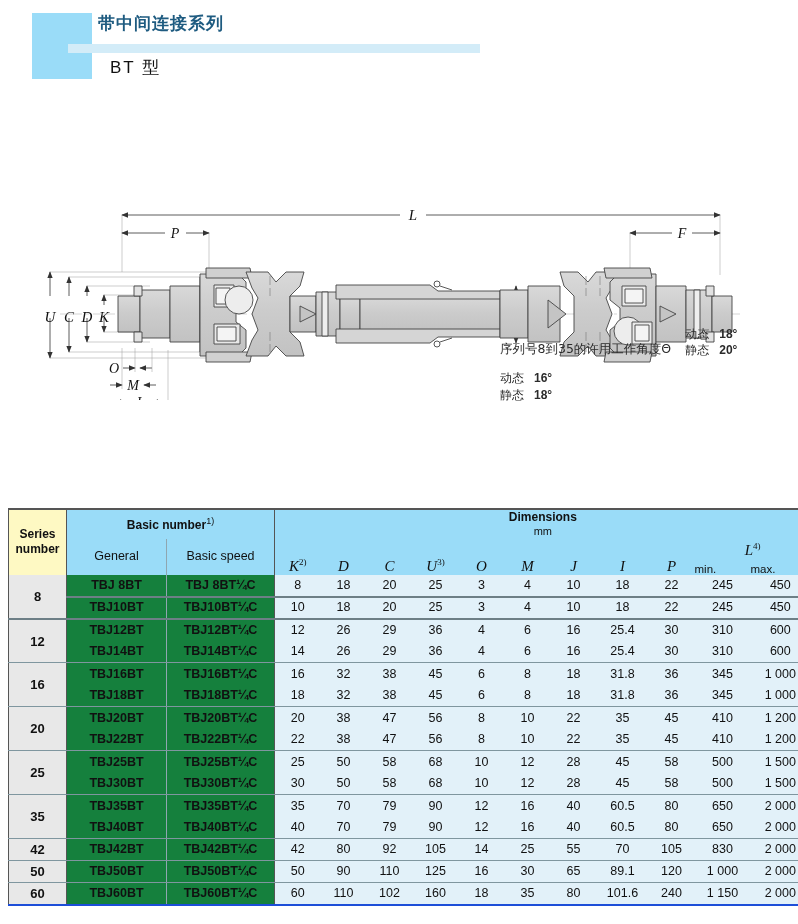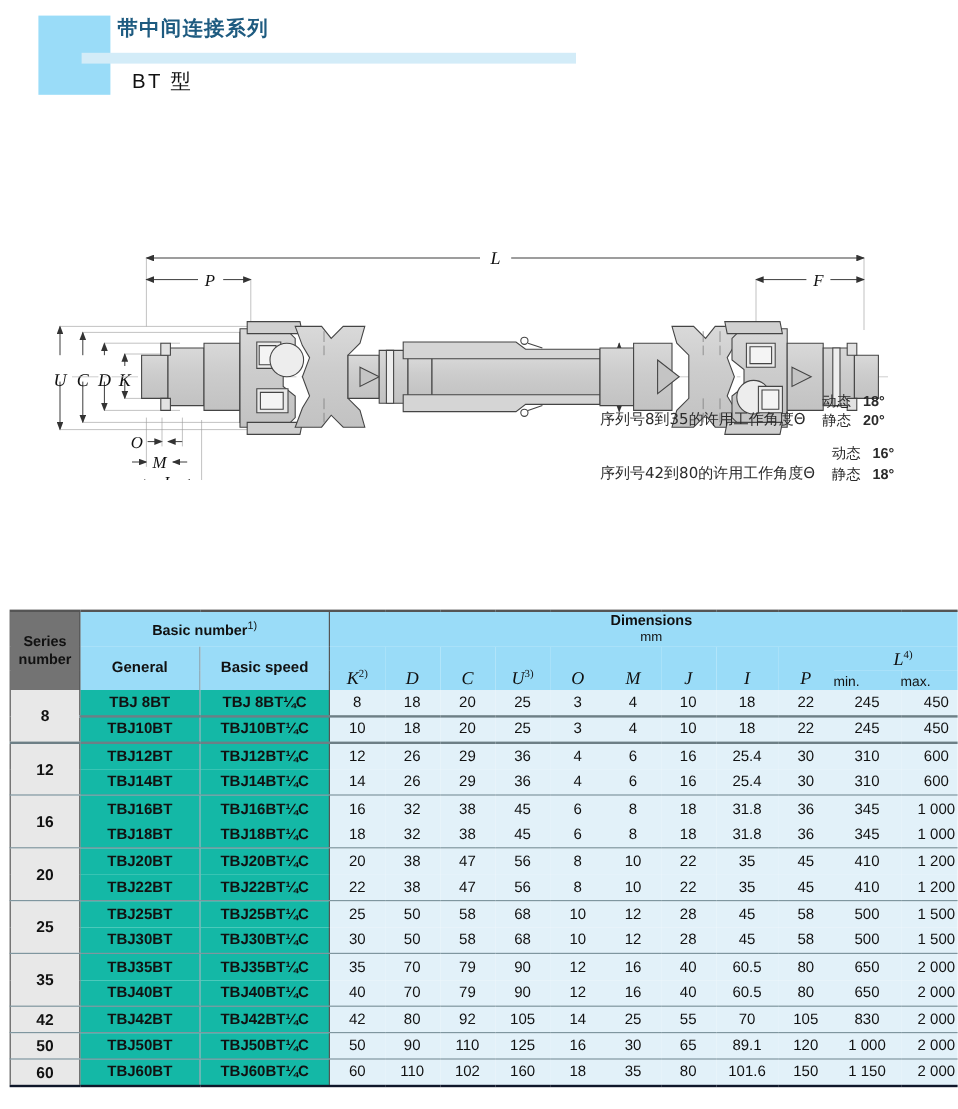--- a/index.html
+++ b/index.html
@@ -74,57 +74,57 @@
 
   .c-series  { width: 58px; }
   .c-gen     { width: 100px; }
   .c-hs      { width: 108px; }
   .c-num     { width: 46px; }
   .c-num-w   { width: 52px; }
   .c-lmin    { width: 56px; }
   .c-lmax    { width: 60px; }
 
   .hd-blue { background: #9adcf8; }
-  .hd-grey { background: #737373; }
+  .hd-grey { background: #fef9c3; }
 
   .hcell {
     text-align: center; vertical-align: middle;
     font-size: 12px; font-weight: 700;
     color: #111; line-height: 1.25;
     font-family: "Liberation Sans", sans-serif;
   }
-  .hcell.reg { font-weight: 700; font-size: 12.5px; }
+  .hcell.reg { font-weight: 400; font-size: 12.5px; }
   .hsym {
     text-align: center; vertical-align: bottom;
     font-family: "Liberation Serif", serif;
     font-style: italic; font-size: 15px; color: #111;
     padding-bottom: 3px;
   }
   .hsym sup { font-style: normal; font-size: 9px; }
   .hsub { text-align: left; font-size: 11.5px; color: #111; vertical-align: bottom; padding-bottom: 2px; }
 
   .bd-series {
     background: #e8e8e8; text-align: center; vertical-align: middle;
     font-size: 13px; font-weight: 700; color: #111;
   }
   .bd-name {
-    background: #14b8a6; text-align: center;
+    background: #15803d; text-align: center;
     font-size: 12.5px; font-weight: 700; color: #111;
     line-height: 1.5; white-space: pre;
     font-family: "Liberation Sans", sans-serif;
   }
   .bd-num {
     background: #e2f1f9; text-align: center;
     font-size: 12.5px; color: #111; line-height: 1.5;
     font-family: "Liberation Sans", sans-serif;
   }
 
   
   .bt-thick { border-top: 2px solid #555; }
-  .bb-thick { border-bottom: 2px solid #0f172a; }
+  .bb-thick { border-bottom: 2px solid #1d4ed8; }
   .bl-dark  { border-left: 1px solid #555; }
   .br-dark  { border-right: 1px solid #555; }
   .bl-mid   { border-left: 1px solid #8fa6b0; }
   .bb-hdr   { border-bottom: 2px solid #6d7f86; }
   .bb-mid   { border-bottom: 1px solid #7f969f; }
 
   .rowgroup td { height: 22px; }
 </style>
 </head>
 <body>
@@ -309,21 +309,20 @@
           <span class="lbl">动态</span>
           <span class="val">18°</span>
         </div>
       <div>
           <span class="lbl">静态</span>
           <span class="val">20°</span>
         </div>
     </div>
   </div>
   <div class="note-row">
-    <div class="note-text">序列号42到80的许用工作角度Θ</div>
     <div class="note-vals">
       <div>
           <span class="lbl">动态</span>
           <span class="val">16°</span>
         </div>
       <div>
           <span class="lbl">静态</span>
           <span class="val">18°</span>
         </div>
     </div>
@@ -615,20 +614,20 @@
         <td class="bd-name bb-thick bl-dark">TBJ60BT</td>
         <td class="bd-name bb-thick bl-mid">TBJ60BT¼C</td>
         <td class="bd-num bb-thick bl-dark">60</td>
         <td class="bd-num bb-thick">110</td>
         <td class="bd-num bb-thick">102</td>
         <td class="bd-num bb-thick">160</td>
         <td class="bd-num bb-thick">18</td>
         <td class="bd-num bb-thick">35</td>
         <td class="bd-num bb-thick">80</td>
         <td class="bd-num bb-thick">101.6</td>
-        <td class="bd-num bb-thick">150</td>
+        <td class="bd-num bb-thick">240</td>
         <td class="bd-num bb-thick">1 150</td>
         <td class="bd-num bb-thick br-dark">2 000</td>
       </tr>
 
     </tbody>
   </table>
 </div>
 
 </body></html>

